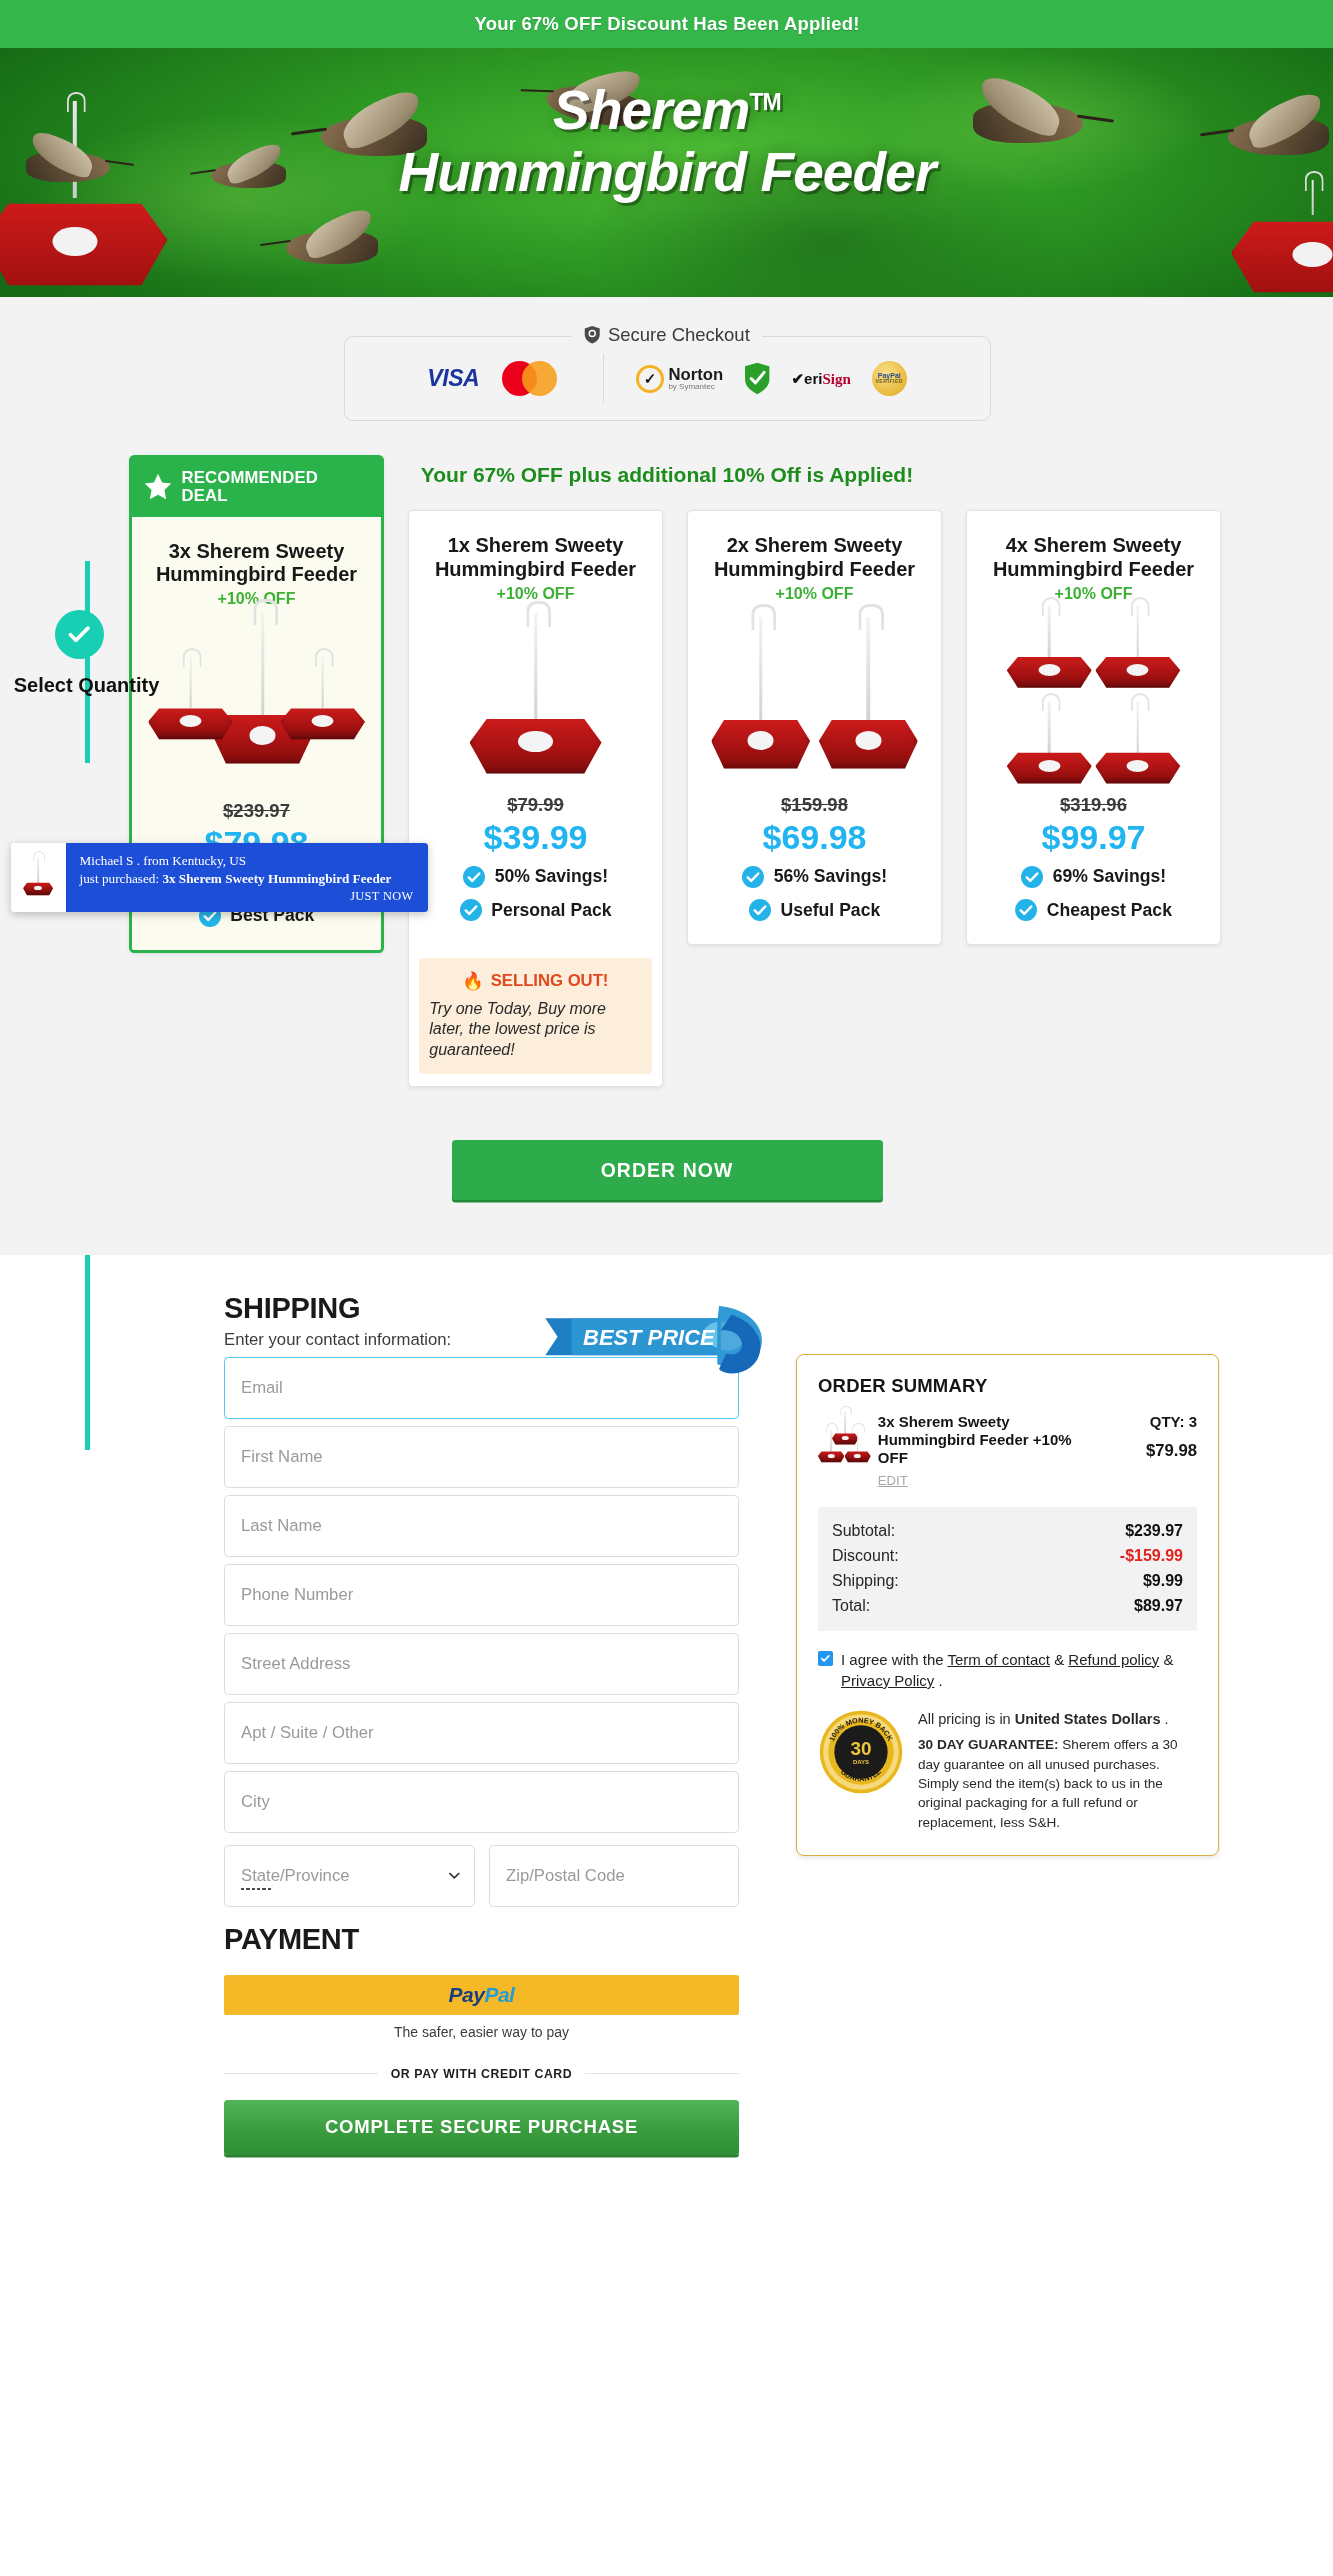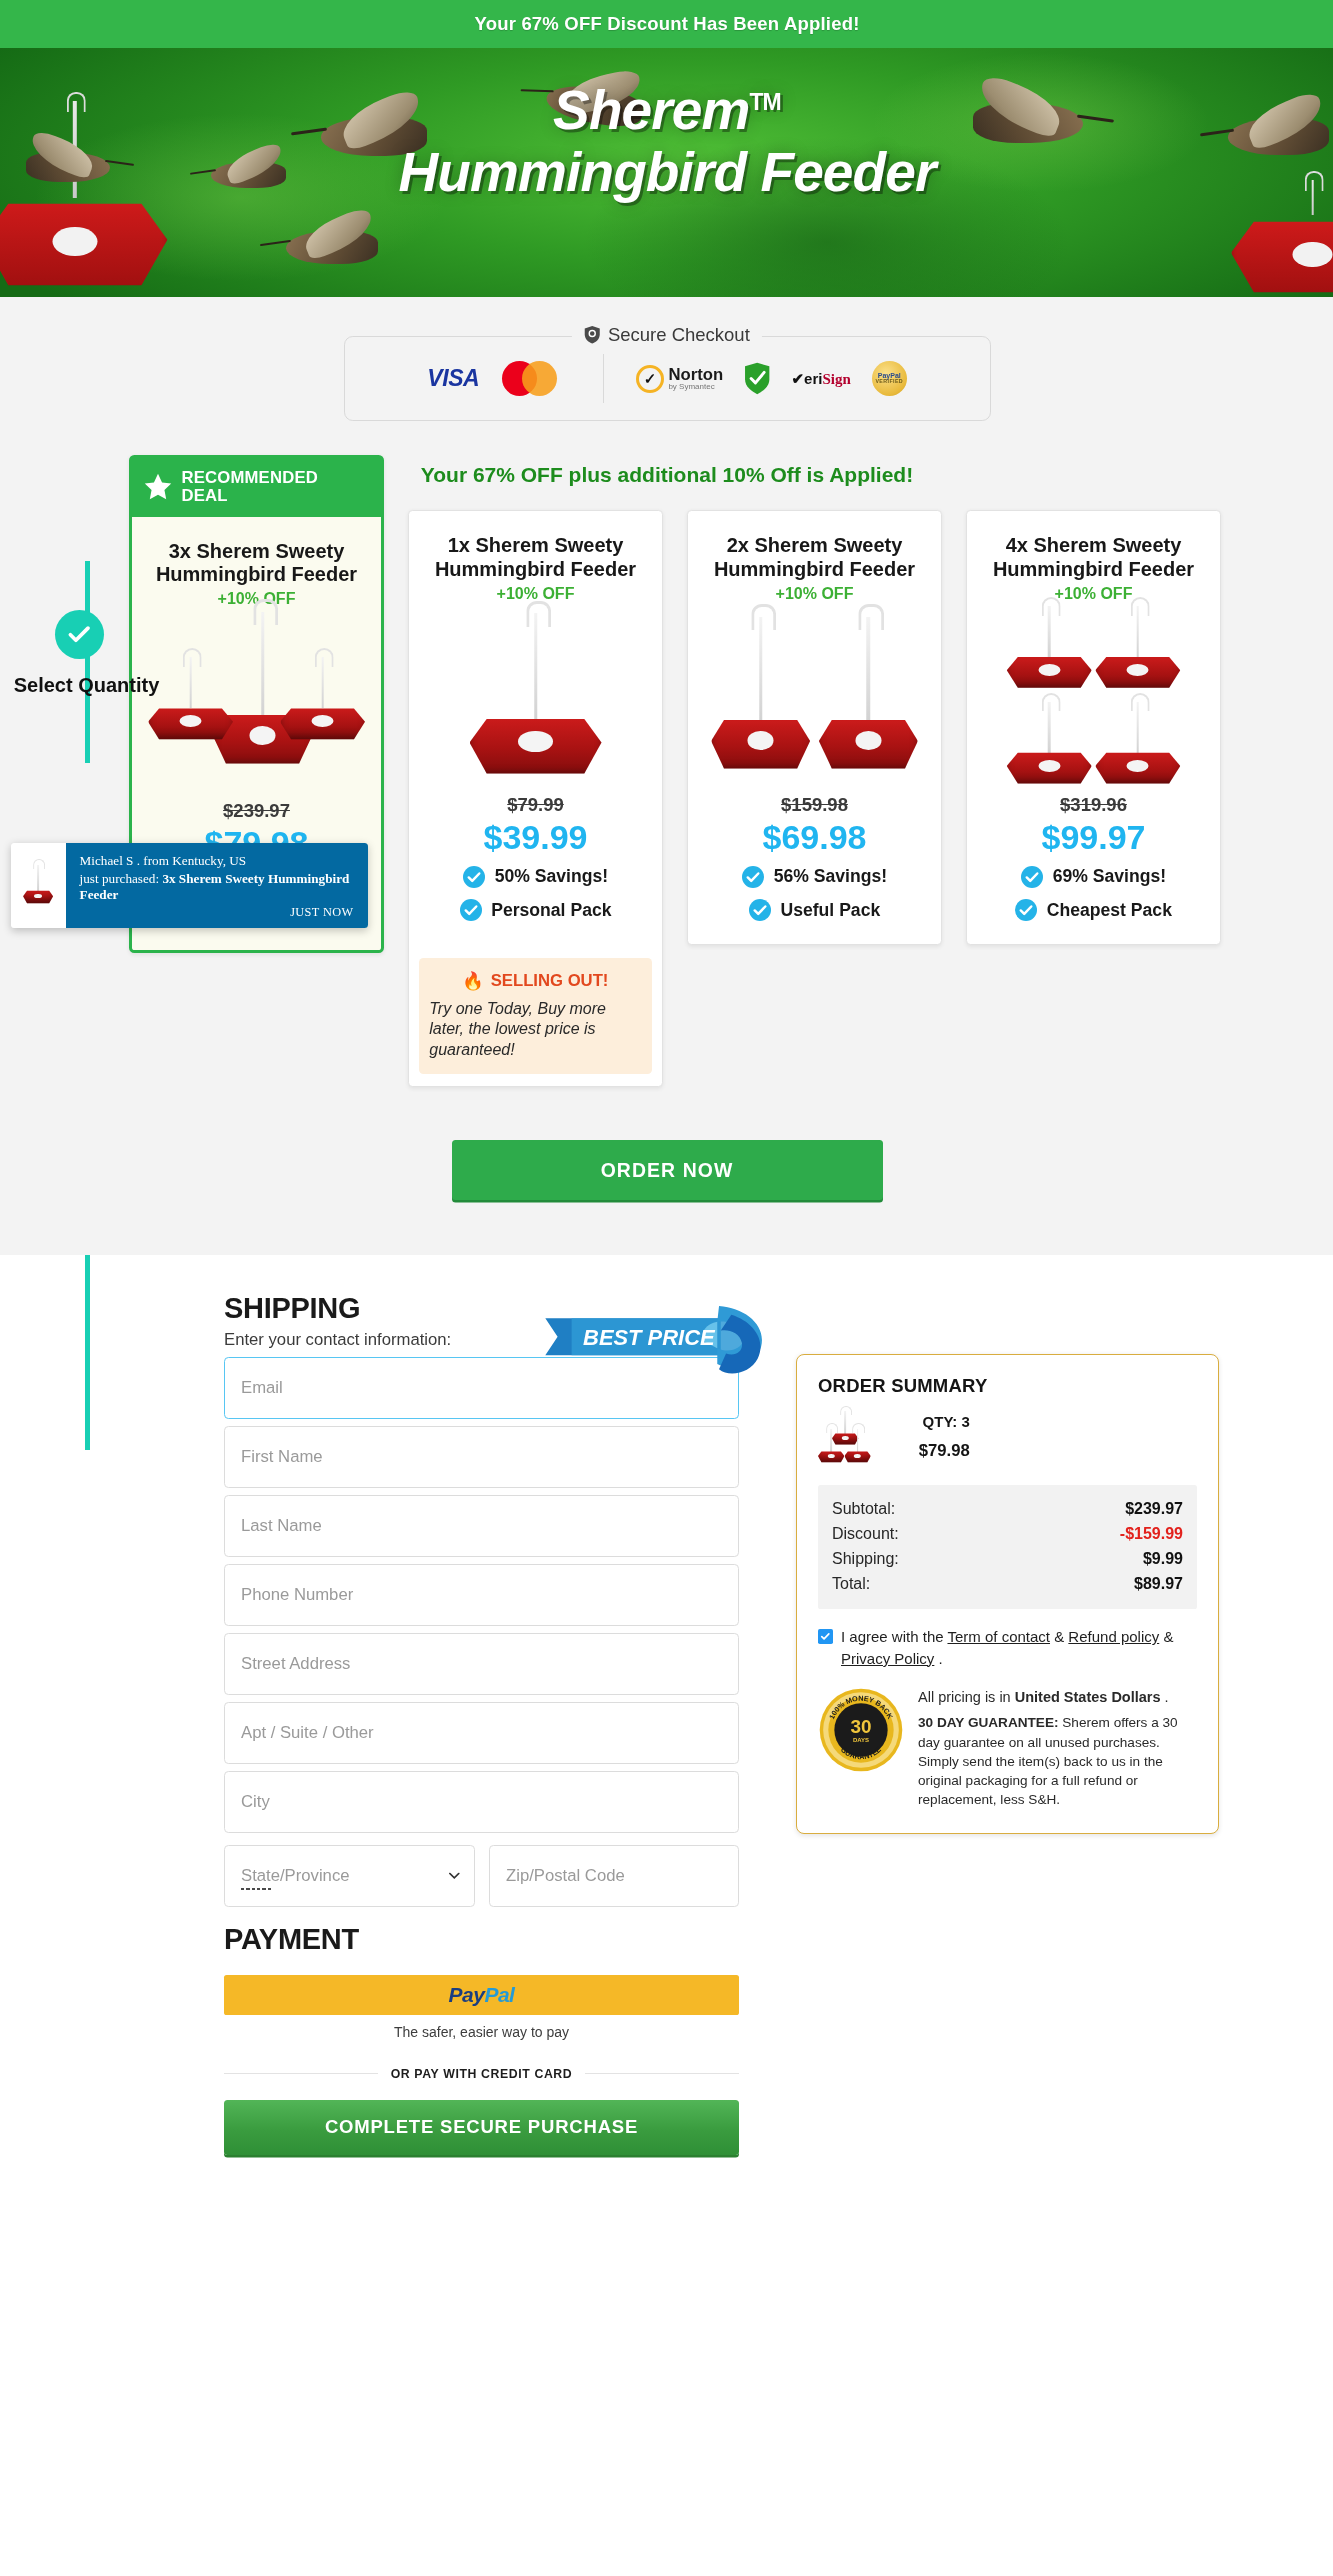--- a/index.html
+++ b/index.html
@@ -260,21 +260,21 @@
 
   
   .toast {
     position: absolute; left: 10.6px; top: 843px; display: flex; z-index: 40;
     box-shadow: 0 2.6px 8.8px rgba(0,0,0,.22); border-radius: 3.5px; overflow: hidden;
   }
   .toast-thumb {
     width: 55px; background: #fff; display:flex; align-items:center; justify-content:center;
   }
   .toast-body {
-    background: #0369a1; color: #fff; padding: 9.7px 14px 8px; width: 302px;
+    background: #1d4ed8; color: #fff; padding: 9.7px 14px 8px; width: 362px;
     font-family: "Liberation Serif", serif;
   }
   .toast-l1 { font-size: 13.2px; }
   .toast-l2 { font-size: 13.2px; margin-top: 2.6px; }
   .toast-l2 b { font-weight: bold; }
   .toast-l3 { font-size: 12.3px; text-align: right; margin-top: 1.8px; letter-spacing: 0.4px; }
 
   
   .checkout { background: #fff; position: relative; padding-bottom: 35px; }
   .co-inner { padding-left: 224px; padding-top: 37px; }
@@ -742,20 +742,24 @@
                     <div class="bowl"></div>
                   </div>
                 <div class="unit u-xs st-l">
                     <div class="stem"></div>
                     <div class="bowl"></div>
                   </div>
                 <div class="unit u-xs st-r">
                     <div class="stem"></div>
                     <div class="bowl"></div>
                   </div>
+              </div>
+              <div class="sum-item-mid">
+                <div class="sum-item-name">3x Sherem Sweety Hummingbird Feeder +10% OFF</div>
+                <span class="sum-edit">EDIT</span>
               </div>
               <div class="sum-item-right">
                 <div class="sum-qty">QTY: 3</div>
                 <div class="sum-price">$79.98</div>
               </div>
             </div>
 
             <div class="totals">
               <div class="trow">
                 <span class="tl">Subtotal:</span>

